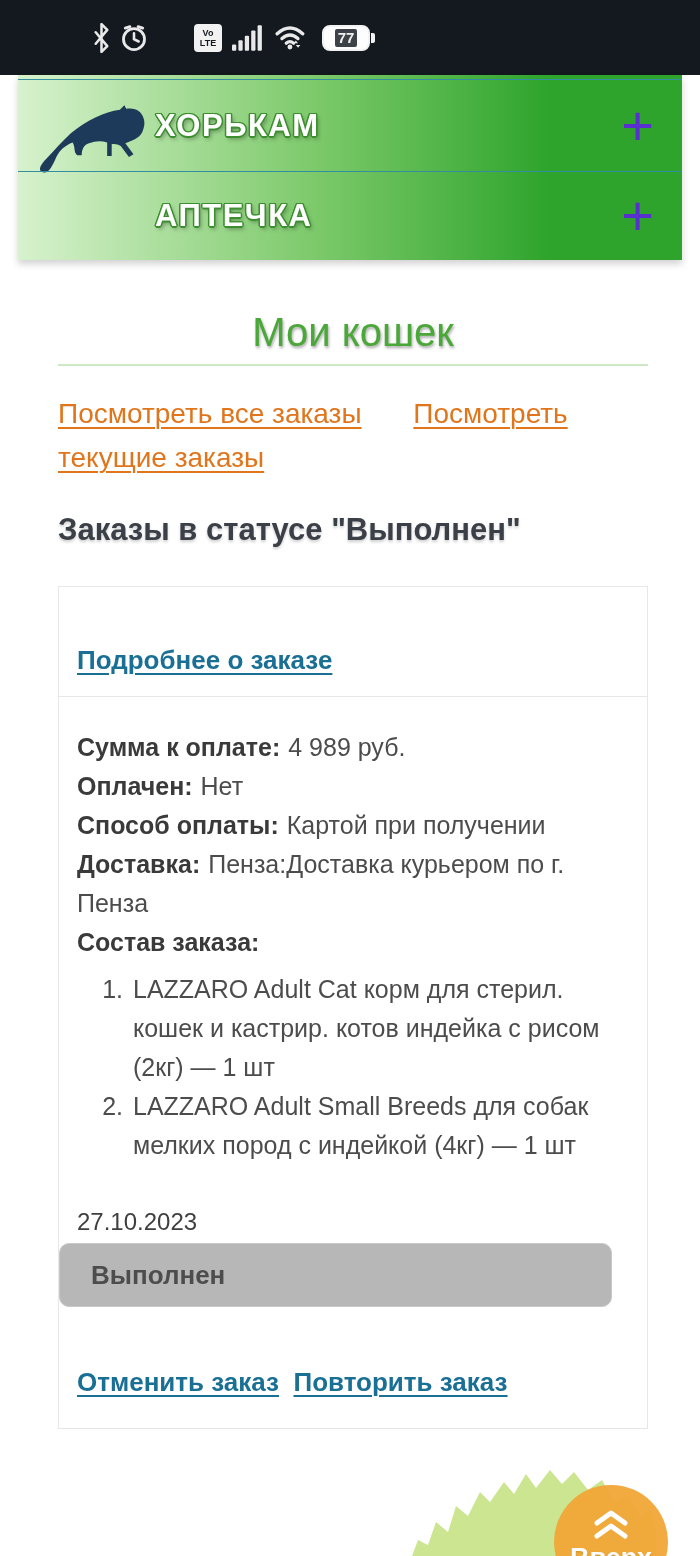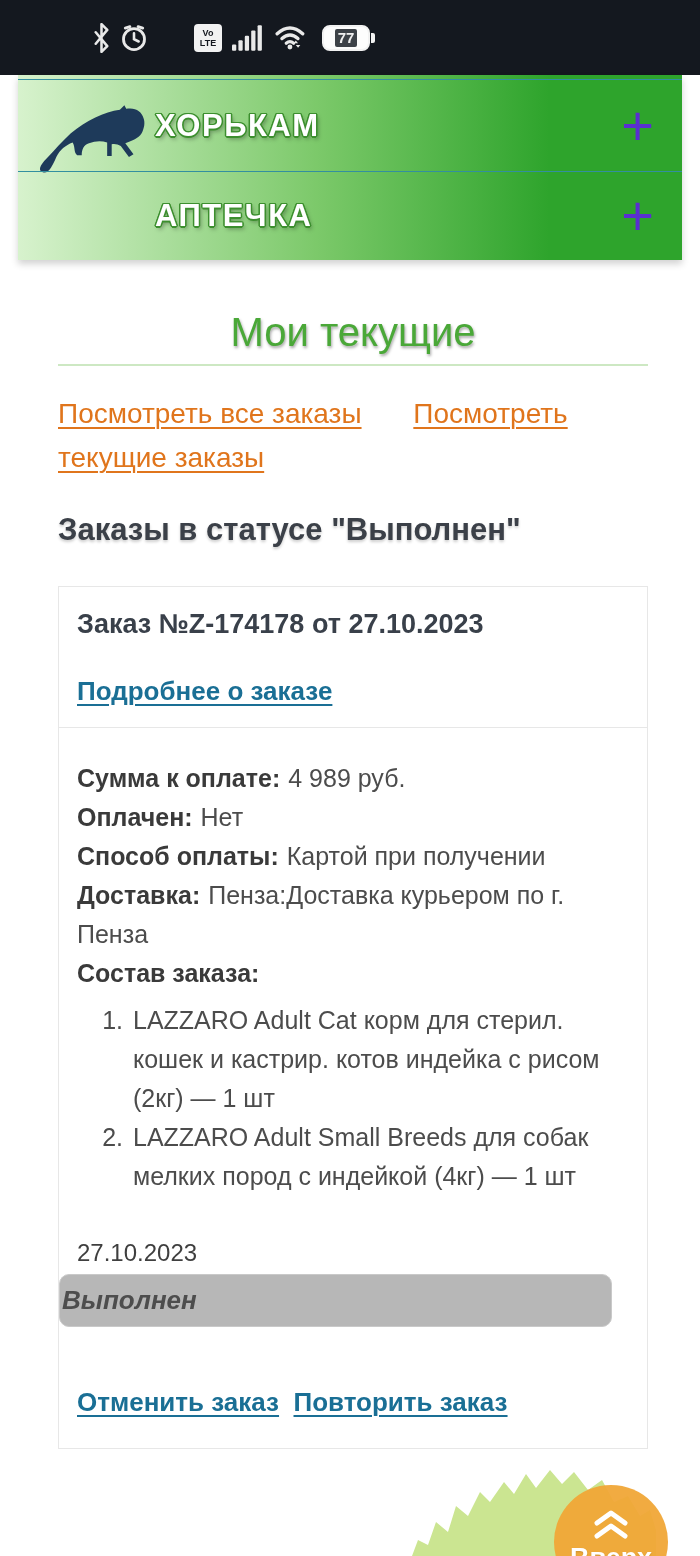--- a/index.html
+++ b/index.html
@@ -82,23 +82,23 @@
 
   .detail-line { font-size:25px; line-height:39px; color:#4c4c4c; }
   .dl-label { font-weight:700; color:#3a3a3a; margin-right:8px; }
 
   .order-items { margin:8px 0 0 0; padding-left:53px; font-size:25px; line-height:39px; color:#4c4c4c; }
   .order-items li { padding-left:3px; }
 
   .order-date { margin-top:43px; font-size:24px; color:#3f3f3f; }
 
   .status-pill {
-    margin-left:-18px; margin-top:7px; width:calc(100% + 1px); height:53px;
+    margin-left:-18px; margin-top:7px; width:calc(100% + 1px); height:64px;
     background:#b7b7b7; border:1px solid #c9c9c9; border-radius:10px;
-    display:flex; align-items:center; padding-left:2px;font-style:italic;
+    display:flex; align-items:center; padding-left:31px;
   }
   .status-pill span { font-size:26px; font-weight:700; color:#4d4d4d; }
 
   .card-actions { margin-top:60px; padding-bottom:14px; }
   .card-actions a + a { margin-left:10px; }
 
   
   .splash { position:absolute; left:412px; bottom:0; width:244px; height:112px; z-index:1; }
   .up-btn {
     position:absolute; left:554px; top:1485px; width:114px; height:114px; border-radius:50%;
@@ -158,33 +158,32 @@
     <span class="menu-plus">+</span>
   </div>
   <div class="menu-row">
     <span class="menu-label">АПТЕЧКА</span>
     <span class="menu-plus">+</span>
   </div>
 </div>
 
 <div class="main">
 
-  <h1 class="page-title">Мои текущие</h1>
+  <h1 class="page-title">Мои кошек</h1>
   <hr class="title-rule">
 
   <p class="order-links">
     <a href="#">Посмотреть все заказы</a>
     <a href="#">Посмотреть текущие заказы</a>
   </p>
 
   <h2 class="section-heading">Заказы в статусе "Выполнен"</h2>
 
   <div class="order-card">
     <div class="card-header">
-      <div class="order-title">Заказ №Z-174178 от 27.10.2023</div>
       <div class="details-link-row">
         <a href="#" class="teal-link">Подробнее о заказе</a>
       </div>
     </div>
     <hr class="card-divider">
     <div class="card-body">
 
       <div class="detail-line">
         <span class="dl-label">Сумма к оплате:</span><span class="dl-value">4 989 руб.</span>
       </div>

